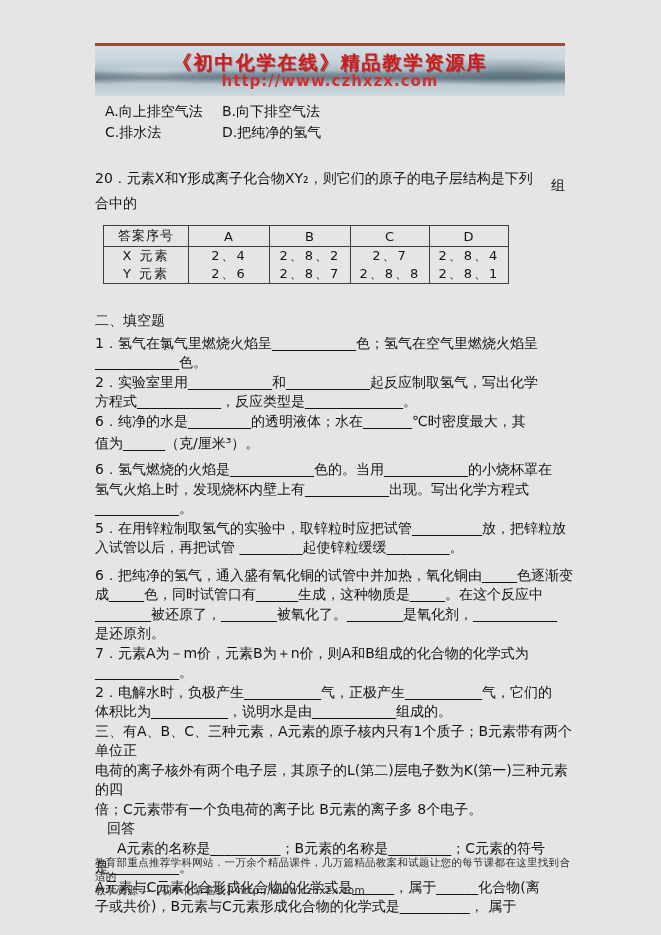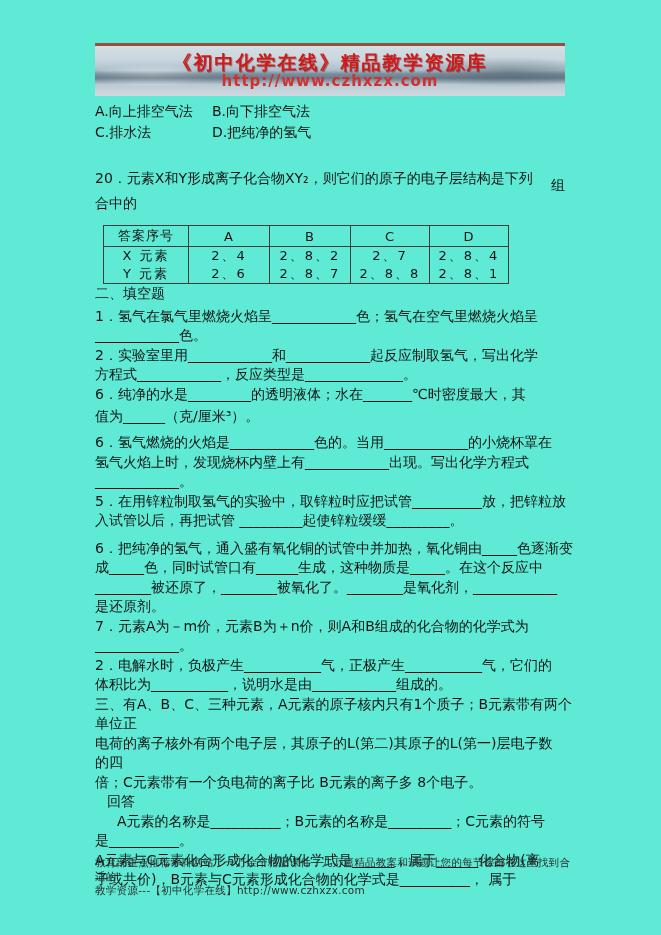--- a/index.html
+++ b/index.html
@@ -1,54 +1,54 @@
 <!DOCTYPE html>
 <html><head>
 <meta charset="utf-8">
 <style>
   html,body{margin:0;padding:0;background:#ffffff;}
-  .page{position:relative;width:661px;height:935px;background:#5eead4;overflow:hidden;
+  .page{position:relative;width:661px;height:935px;background:#e5e5e5;overflow:hidden;
         font-family:"DejaVu Sans","Liberation Sans",sans-serif;color:#141414;}
   .content{position:absolute;left:95px;top:43px;width:472px;}
 
   
   .banner{position:relative;width:470px;height:53px;overflow:hidden;cursor:pointer;}
   .banner-art{position:absolute;inset:0;
     background-image:
       linear-gradient(180deg, rgba(150,70,55,.95) 0%, rgba(150,70,55,.95) 5%, rgba(150,70,55,0) 6%),
       linear-gradient(180deg, rgba(70,90,105,0) 52%, rgba(70,90,105,.45) 60%, rgba(55,75,90,.55) 66%, rgba(70,90,105,0) 78%),
       radial-gradient(130px 22px at 88% 55%, rgba(70,85,95,.45), rgba(70,85,95,0) 70%),
       radial-gradient(90px 16px at 12% 62%, rgba(235,240,243,.8), rgba(235,240,243,0) 70%),
       linear-gradient(180deg,#d6dfe5 0%,#cbd7de 30%,#b3c4cf 48%,#98adbb 58%,#aebfca 70%,#c6d2da 88%,#cfd9df 100%);}
   .banner-title{position:absolute;top:7px;left:0;right:0;text-align:center;
     color:#cd1a1a;font-size:19px;font-weight:bold;letter-spacing:2px;
     text-shadow:1px 1px 0 rgba(110,10,10,.45);}
   .banner-url{position:absolute;top:29px;left:0;right:0;text-align:center;
     color:#d03030;font-size:15px;font-weight:bold;letter-spacing:1px;}
 
   
   .options{margin-top:5px;display:grid;grid-template-columns:117px 1fr;
-    font-size:14px;line-height:21px;}
+    font-size:14px;line-height:21px;margin-left:10px;}
 
   
   .line{font-size:14px;line-height:19.5px;white-space:nowrap;}
   .q20{margin-top:23px;position:relative;}
   .q20 .line{line-height:25px;}
   .hang{position:absolute;right:2px;top:11px;font-size:14px;}
 
   
   table.etable{margin:9px 0 0 8px;border-collapse:collapse;border:1px solid #3c3c3c;
     font-size:13px;text-align:center;}
   table.etable th,table.etable td{border-left:1px solid #3c3c3c;border-right:1px solid #3c3c3c;
     font-weight:normal;padding:0 4px;letter-spacing:2px;}
   table.etable thead th{border-bottom:1px solid #3c3c3c;height:20px;letter-spacing:1px;margin-top:44px;}
   table.etable tbody td{height:16px;}
   .cw0{width:76px}.cw1{width:72px}.cw2{width:72px}.cw3{width:70px}.cw4{width:70px}
 
-  .sec-title{}
+  .sec-title{margin-top:27px;}
   .q{margin:0;}
   .mt3{margin-top:3px}.mt5{margin-top:5px}.mt8{margin-top:8px}
   .tall{line-height:24px;}
   .ind1{padding-left:12px;}
   .ind2{padding-left:22px;}
 
   
   .footer{position:absolute;left:95px;top:855px;width:485px;
     font-size:10.5px;line-height:14px;color:#2d2d2d;letter-spacing:.3px;}
   .footer .url{color:#2d2d2d;}
@@ -147,21 +147,21 @@
     </div>
 
     <div class="q">
       <div class="line">2．电解水时，负极产生___________气，正极产生___________气，它们的</div>
       <div class="line">体积比为___________，说明水是由____________组成的。</div>
     </div>
 
     <div class="q">
       <div class="line">三、有A、B、C、三种元素，A元素的原子核内只有1个质子；B元素带有两个</div>
       <div class="line">单位正</div>
-      <div class="line">电荷的离子核外有两个电子层，其原子的L(第二)其原子的L(第一)层电子数</div>
+      <div class="line">电荷的离子核外有两个电子层，其原子的L(第二)层电子数为K(第一)三种元素</div>
       <div class="line">的四</div>
       <div class="line">倍；C元素带有一个负电荷的离子比 B元素的离子多 8个电子。</div>
       <div class="line ind1">回答</div>
       <div class="line ind2">A元素的名称是__________；B元素的名称是_________；C元素的符号</div>
       <div class="line">是__________。</div>
       <div class="line">A元素与C元素化合形成化合物的化学式是______，属于______化合物(离</div>
       <div class="line">子或共价)，B元素与C元素形成化合物的化学式是__________， 属于</div>
     </div>
 
   </div>

